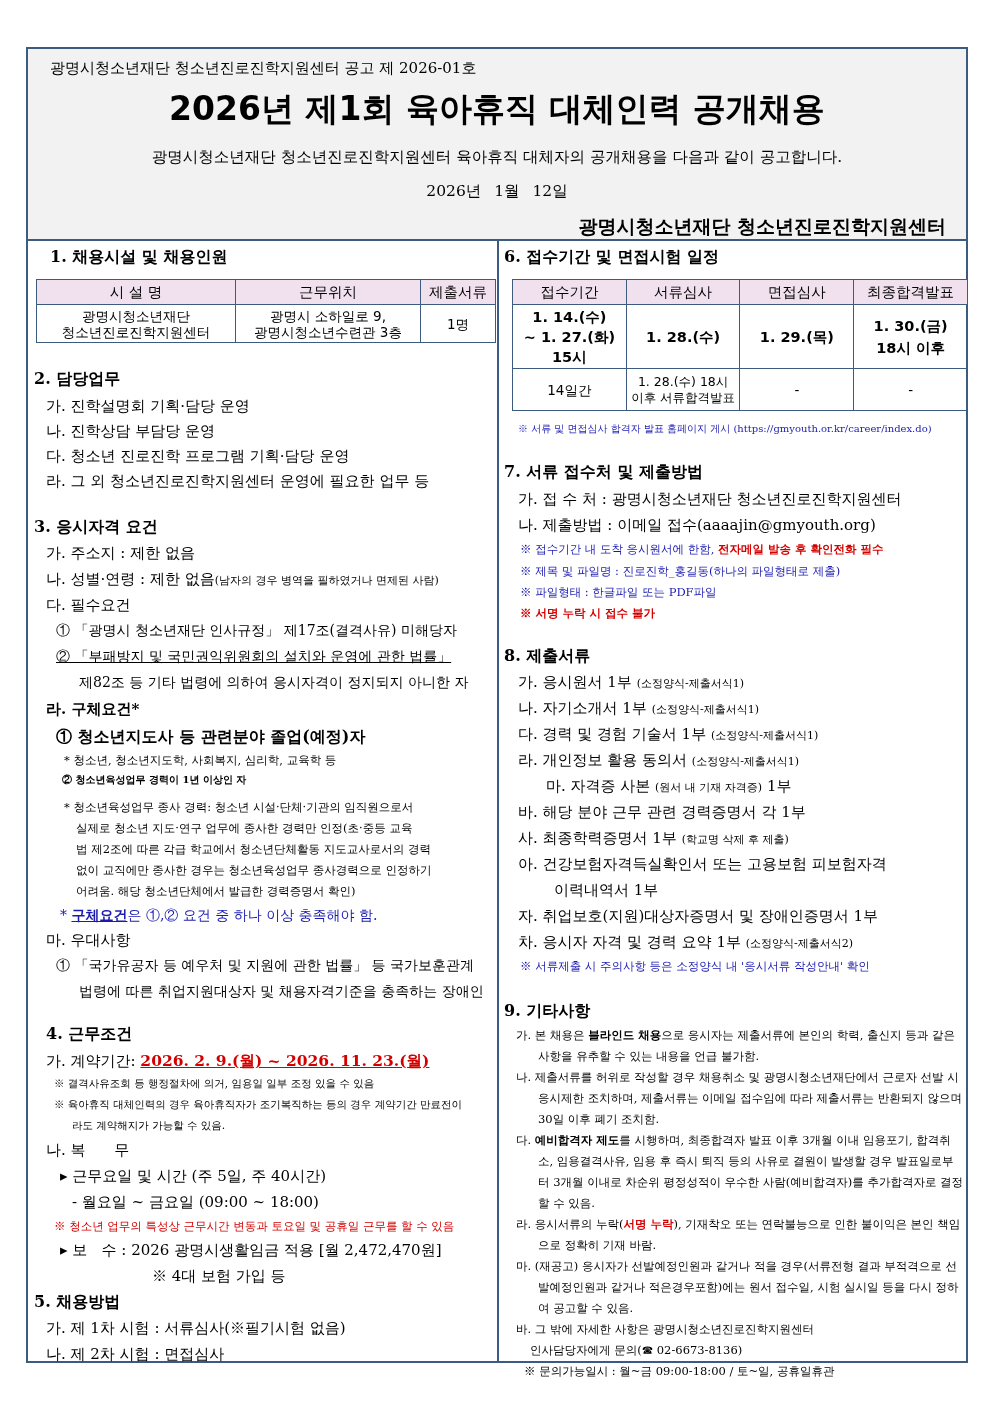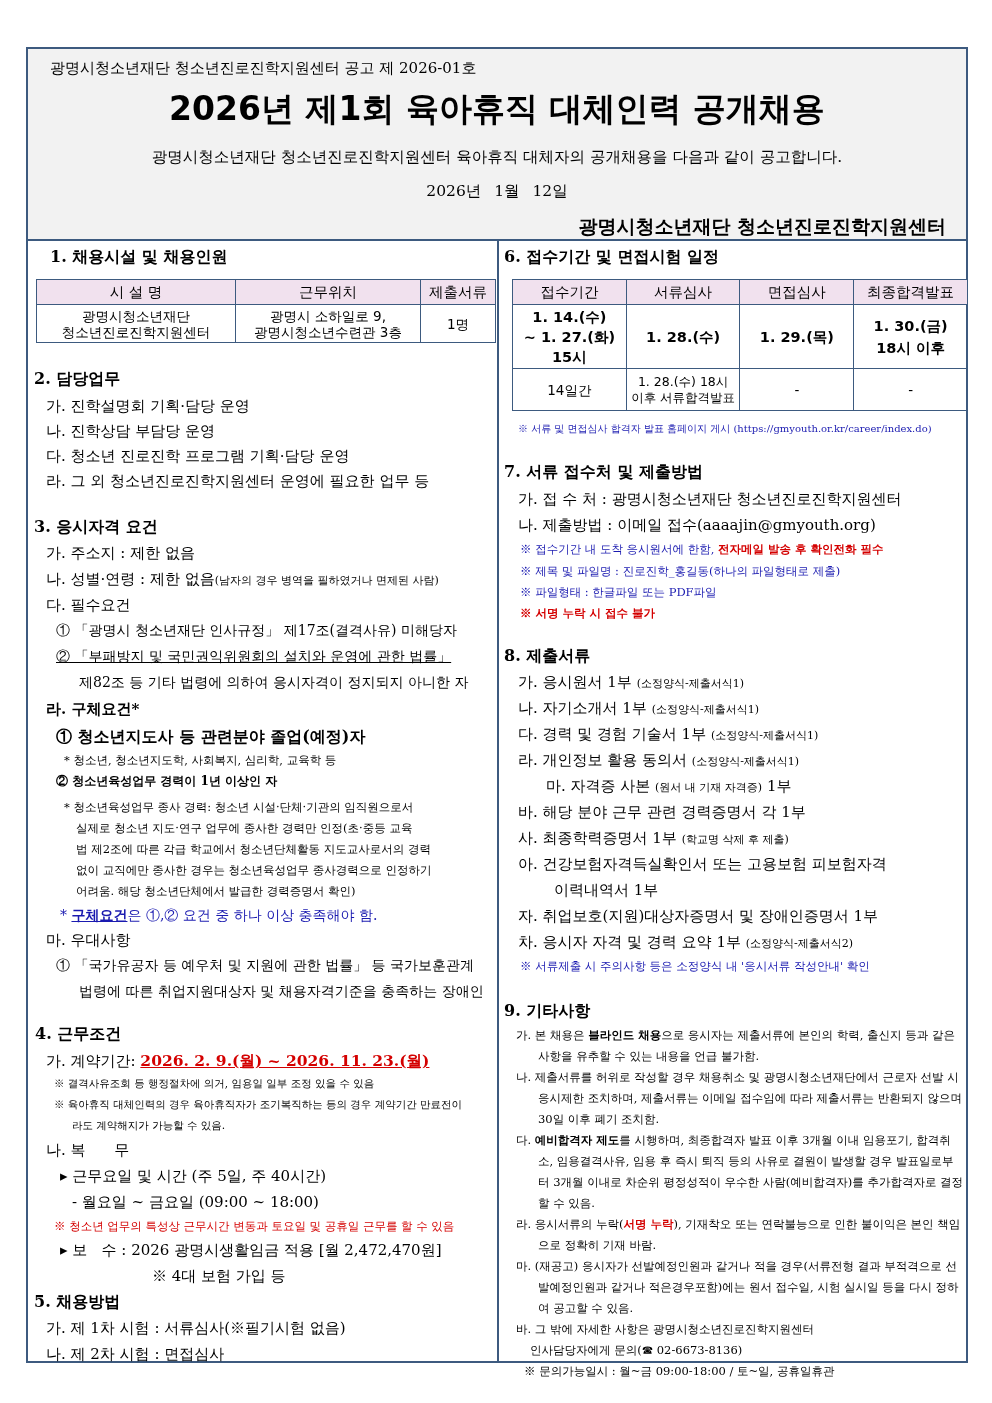--- a/index.html
+++ b/index.html
@@ -79,34 +79,34 @@
     <div class="line" style="left:12px; top:331px;">
       <span>나. 성별·연령 : 제한 없음</span><span class="small">(남자의 경우 병역을 필하였거나 면제된 사람)</span>
     </div>
     <div class="line" style="left:12px; top:357px;">다. 필수요건</div>
     <div class="line" style="left:22px; top:383px; font-size:14px;">① 「광명시 청소년재단 인사규정」 제17조(결격사유) 미해당자</div>
     <div class="line" style="left:22px; top:409px; font-size:14px;text-decoration:underline;">② 「부패방지 및 국민권익위원회의 설치와 운영에 관한 법률」</div>
     <div class="line" style="left:45px; top:435px; font-size:14px;">제82조 등 기타 법령에 의하여 응시자격이 정지되지 아니한 자</div>
     <div class="line bold" style="left:12px; top:461px;">라. 구체요건*</div>
     <div class="line bold" style="left:22px; top:488px; font-size:16px;">① 청소년지도사 등 관련분야 졸업(예정)자</div>
     <div class="note" style="left:30px; top:514px;">* 청소년, 청소년지도학, 사회복지, 심리학, 교육학 등</div>
-    <div class="line bold" style="left:22px; top:534px; font-size:12px;">② 청소년육성업무 경력이 1년 이상인 자</div>
+    <div class="line bold" style="left:28px; top:534px; font-size:10px;">② 청소년육성업무 경력이 1년 이상인 자</div>
     <div class="note" style="left:30px; top:561px;">* 청소년육성업무 종사 경력: 청소년 시설·단체·기관의 임직원으로서</div>
     <div class="note" style="left:42px; top:582px;">실제로 청소년 지도·연구 업무에 종사한 경력만 인정(초·중등 교육</div>
     <div class="note" style="left:42px; top:603px;">법 제2조에 따른 각급 학교에서 청소년단체활동 지도교사로서의 경력</div>
     <div class="note" style="left:42px; top:624px;">없이 교직에만 종사한 경우는 청소년육성업무 종사경력으로 인정하기</div>
     <div class="note" style="left:42px; top:645px;">어려움. 해당 청소년단체에서 발급한 경력증명서 확인)</div>
     <div class="line blue" style="left:26px; top:668px; font-size:14px;">
       <span>* </span><span class="bold u">구체요건</span><span>은 ①,② 요건 중 하나 이상 충족해야 함.</span>
     </div>
     <div class="line" style="left:12px; top:692px;">마. 우대사항</div>
     <div class="line" style="left:22px; top:718px; font-size:14px;">① 「국가유공자 등 예우처 및 지원에 관한 법률」 등 국가보훈관계</div>
     <div class="line" style="left:45px; top:744px; font-size:14px;">법령에 따른 취업지원대상자 및 채용자격기준을 충족하는 장애인</div>
 
-    <div class="sec-title" style="left:1px; top:785px;">4. 근무조건</div>
+    <div class="sec-title" style="left:12px; top:785px;">4. 근무조건</div>
     <div class="line" style="left:12px; top:812px;">
       <span>가. 계약기간: </span><span class="red bold u" style="font-size:15.5px;">2026. 2. 9.(월) ~ 2026. 11. 23.(월)</span>
     </div>
     <div class="note" style="left:20px; top:838px; font-size:10.5px;">※ 결격사유조회 등 행정절차에 의거, 임용일 일부 조정 있을 수 있음</div>
     <div class="note" style="left:20px; top:859px; font-size:10.5px;">※ 육아휴직 대체인력의 경우 육아휴직자가 조기복직하는 등의 경우 계약기간 만료전이</div>
     <div class="note" style="left:38px; top:880px; font-size:10.5px;">라도 계약해지가 가능할 수 있음.</div>
     <div class="line" style="left:12px; top:902px; white-space:pre;">나. 복      무</div>
     <div class="line" style="left:26px; top:928px;">▸ 근무요일 및 시간 (주 5일, 주 40시간)</div>
     <div class="line" style="left:38px; top:954px;">- 월요일 ~ 금요일 (09:00 ~ 18:00)</div>
     <div class="note red" style="left:20px; top:980px;">※ 청소년 업무의 특성상 근무시간 변동과 토요일 및 공휴일 근무를 할 수 있음</div>

